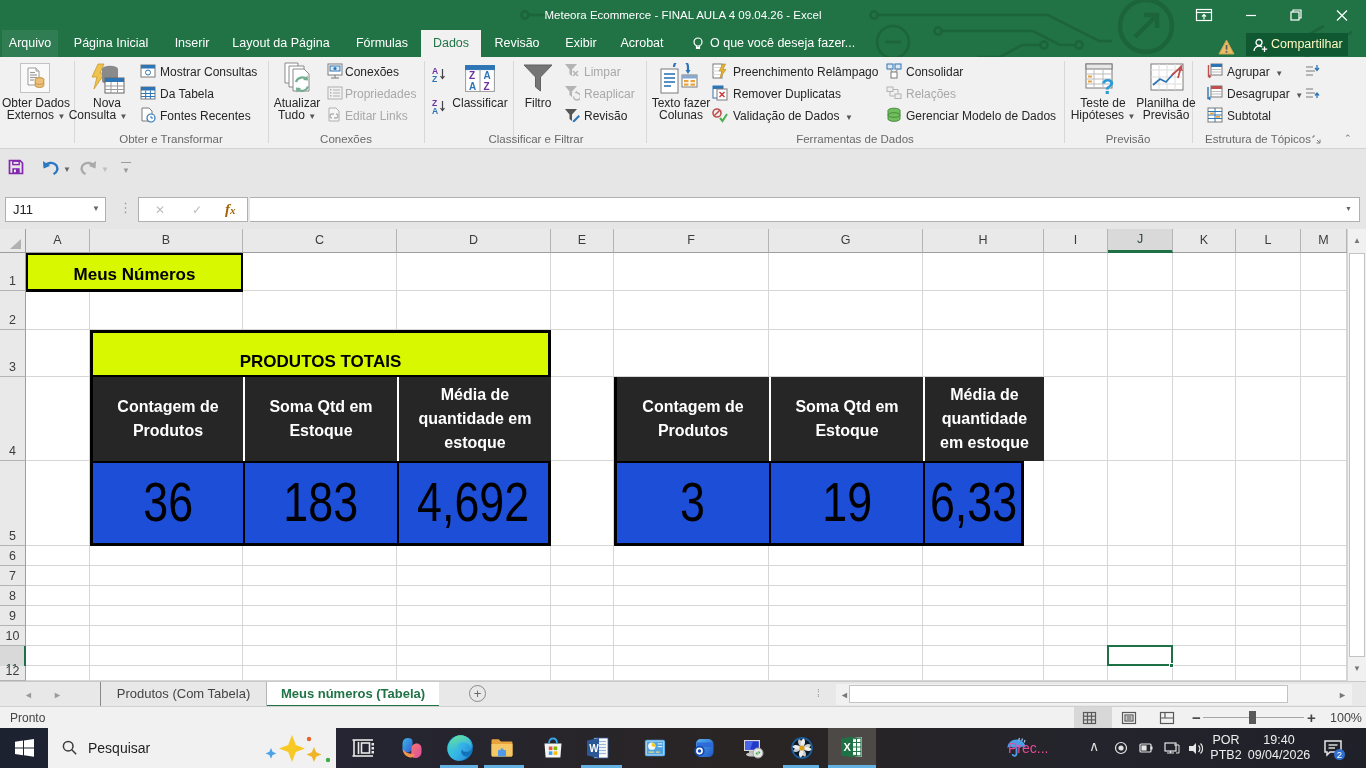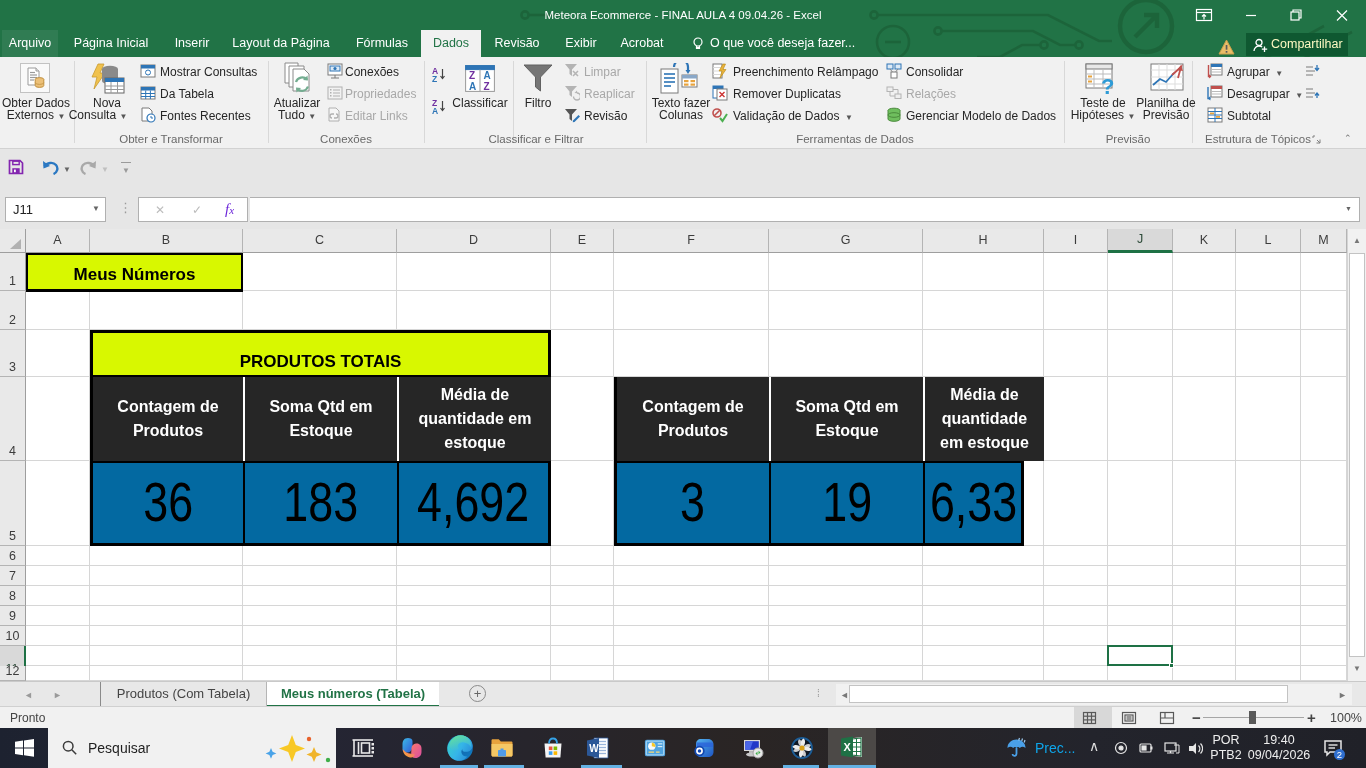--- a/index.html
+++ b/index.html
@@ -18,21 +18,21 @@
 #qat{left:0;top:149px;width:1366px;height:41px;background:#e6e6e6}
 #fbar{left:0;top:190px;width:1366px;height:39px;background:#e6e6e6}
 .whitebox{position:absolute;background:#fff;border:1px solid #b0b0b0}
 #sheet{left:0;top:229px;width:1347px;height:452px;background:#fff;overflow:hidden}
 #vscroll{left:1347px;top:229px;width:19px;height:452px;background:#f1f1f1;border-left:1px solid #d4d4d4}
 .colhdr{position:absolute;top:0;height:24px;background:#e9e9e9;border-bottom:1px solid #9e9e9e;border-right:1px solid #b4b4b4;font-size:12.5px;color:#3c3c3c;text-align:center;line-height:23px}
 .colhdr.sel{background:#d9d9d9;border-bottom:3px solid #1e7145;color:#2e4b3a;line-height:21px}
 .rowhdr{position:absolute;left:0;width:26px;background:#e9e9e9;border-right:1px solid #9e9e9e;border-bottom:1px solid #b4b4b4;font-size:12.5px;color:#3c3c3c;display:flex;align-items:flex-end;justify-content:center;padding-bottom:2px}
 .rowhdr.sel{background:#d9d9d9;border-right:2px solid #1e7145;color:#2e4b3a}
 .dcell{position:absolute;background:#262626;color:#fff;font-weight:bold;text-align:center}
-.vcell{position:absolute;background:#0369a1;color:#000;text-align:center;font-size:56px}
+.vcell{position:absolute;background:#1d4ed8;color:#000;text-align:center;font-size:56px}
 .vnum{display:inline-block;transform:scaleX(0.80) translateY(-2px)}
 .gvl{position:absolute;width:1px;background:#d6d6d6}
 .ghl{position:absolute;height:1px;background:#d6d6d6}
 #tabstrip{left:0;top:681px;width:1366px;height:25px;background:#e8e8e8;border-top:1px solid #c9c9c9;overflow:hidden}
 #statusbar{left:0;top:706px;width:1366px;height:22px;background:#f1f1f1;border-top:1px solid #d0d0d0}
 #taskbar{left:0;top:728px;width:1366px;height:40px;background:#1c1c1c;overflow:hidden}
 </style></head>
 <body>
 <div id="root">
 <div class="abs" id="greentop">
@@ -433,21 +433,21 @@
       <div class="abs" style="left:122px;top:17px;font-size:8px;color:#9a9a9a">▼</div>
     </div>
 <div class="abs" id="fbar">
 <div class="whitebox" style="left:5px;top:7px;width:101px;height:25px"></div>
 <div class="abs" style="left:13px;top:12px;font-size:13px;color:#222">J11</div>
 <div class="abs" style="left:92px;top:14px;font-size:8px;color:#666">▼</div>
 <div class="abs" style="left:119px;top:10px;font-size:13px;color:#9a9a9a;letter-spacing:0">⋮</div>
 <div class="whitebox" style="left:138px;top:7px;width:110px;height:25px"></div>
 <div class="abs" style="left:155px;top:13px;font-size:12px;color:#bcbcbc">✕</div>
 <div class="abs" style="left:192px;top:13px;font-size:12px;color:#bcbcbc">✓</div>
-<div class="abs" style="left:225px;top:11px;font-size:15px;color:#6d28d9;font-style:italic;font-family:'Liberation Serif',serif;font-weight:normal">f<span style="font-size:11px">x</span></div>
+<div class="abs" style="left:225px;top:11px;font-size:15px;color:#a16207;font-style:italic;font-family:'Liberation Serif',serif;font-weight:bold">f<span style="font-size:11px">x</span></div>
 <div class="whitebox" style="left:250px;top:7px;width:1110px;height:25px;border-left:none"></div>
 <div class="abs" style="left:1345px;top:15px;font-size:7px;color:#666">▼</div>
 </div>
 <div class="abs" id="sheet">
       <div class="colhdr" style="left:26px;width:64px">A</div>
 <div class="colhdr" style="left:90px;width:153px">B</div>
 <div class="colhdr" style="left:243px;width:154px">C</div>
 <div class="colhdr" style="left:397px;width:154px">D</div>
 <div class="colhdr" style="left:551px;width:63px">E</div>
 <div class="colhdr" style="left:614px;width:155px">F</div>
@@ -743,21 +743,21 @@
       <div class="abs" style="left:828px;top:37px;width:48px;height:3px;background:#63b1e3"></div>
       <svg class="abs" style="left:1005px;top:8px" width="24" height="24" viewBox="0 0 24 24">
 <path d="M2.5 12 C2.5 6.5 7 3.5 11.5 3.5 C16 3.5 20.5 6.5 20.5 12 C18.5 10.3 16.5 10.3 14.8 12 C13.7 10.6 12.5 10.6 11.5 12 C10.5 10.6 9.3 10.6 8.2 12 C6.5 10.3 4.5 10.3 2.5 12Z" fill="#4aa0e8"></path>
 <path d="M11.5 12 11.5 17.5 C11.5 20.5 7.8 20.5 7.5 18" fill="none" stroke="#4aa0e8" stroke-width="1.8"></path>
 <g stroke="#9cc8ee" stroke-width="1.2">
           <line x1="14.5" y1="2" x2="13.7" y2="4.5"></line>
           <line x1="17.5" y1="2.5" x2="16.7" y2="5"></line>
           <line x1="20" y1="4" x2="19.2" y2="6.5"></line>
         </g>
 </svg>
-      <div class="abs" style="left:1035px;top:12px;font-size:14px;color:#0ea5e9">Prec...</div>
+      <div class="abs" style="left:1008px;top:12px;font-size:14px;color:#ec4899">Prec...</div>
       <div class="abs" style="left:1089px;top:10px;font-size:14px;color:#ddd">∧</div>
       <svg class="abs" style="left:1113px;top:12px" width="90" height="17" viewBox="0 0 90 17">
 <g stroke="#e6e6e6" stroke-width="1.2" fill="none">
 <circle cx="8" cy="8" r="5.5"></circle>
           <circle cx="8" cy="8" r="2" fill="#e6e6e6"></circle>
 <rect x="27" y="4" width="11" height="8" rx="1"></rect>
           <line x1="38.5" y1="6.5" x2="38.5" y2="9.5" stroke-width="2"></line>
           <rect x="29" y="6" width="4" height="4" fill="#e6e6e6"></rect>
 <rect x="52" y="3" width="11" height="8"></rect>
           <path d="M54 13 61 13 M57.5 11 57.5 13"></path>

